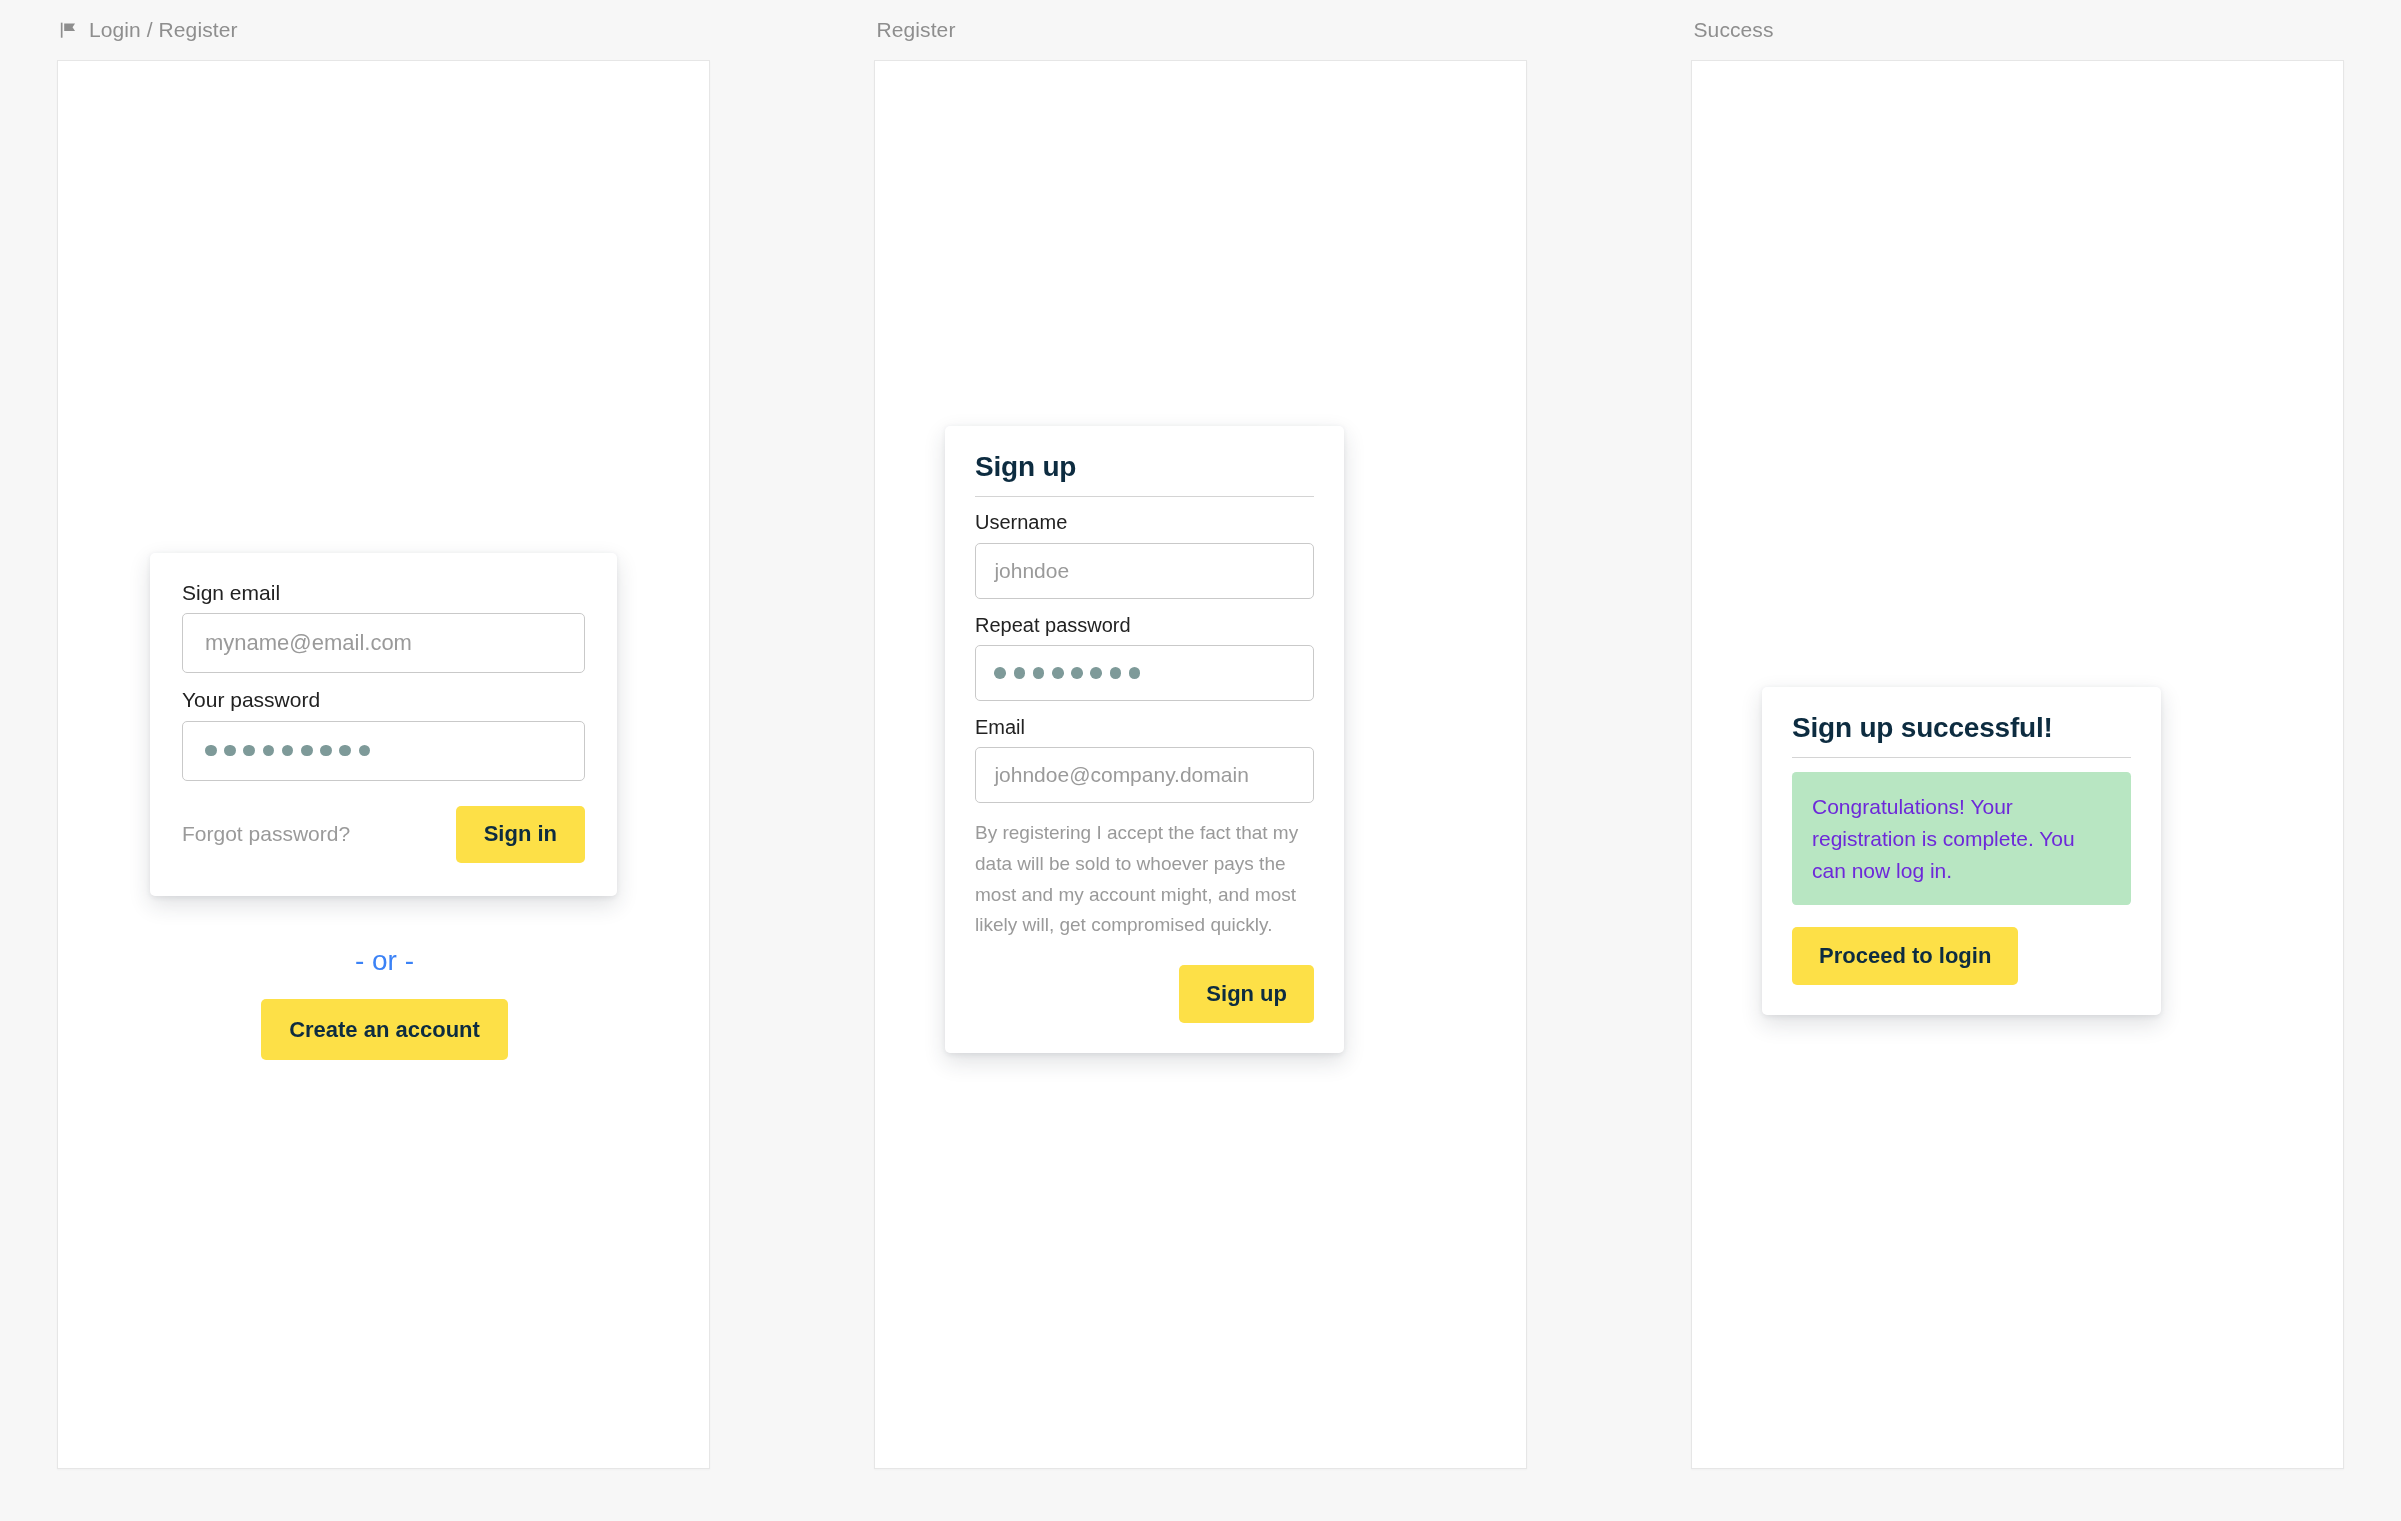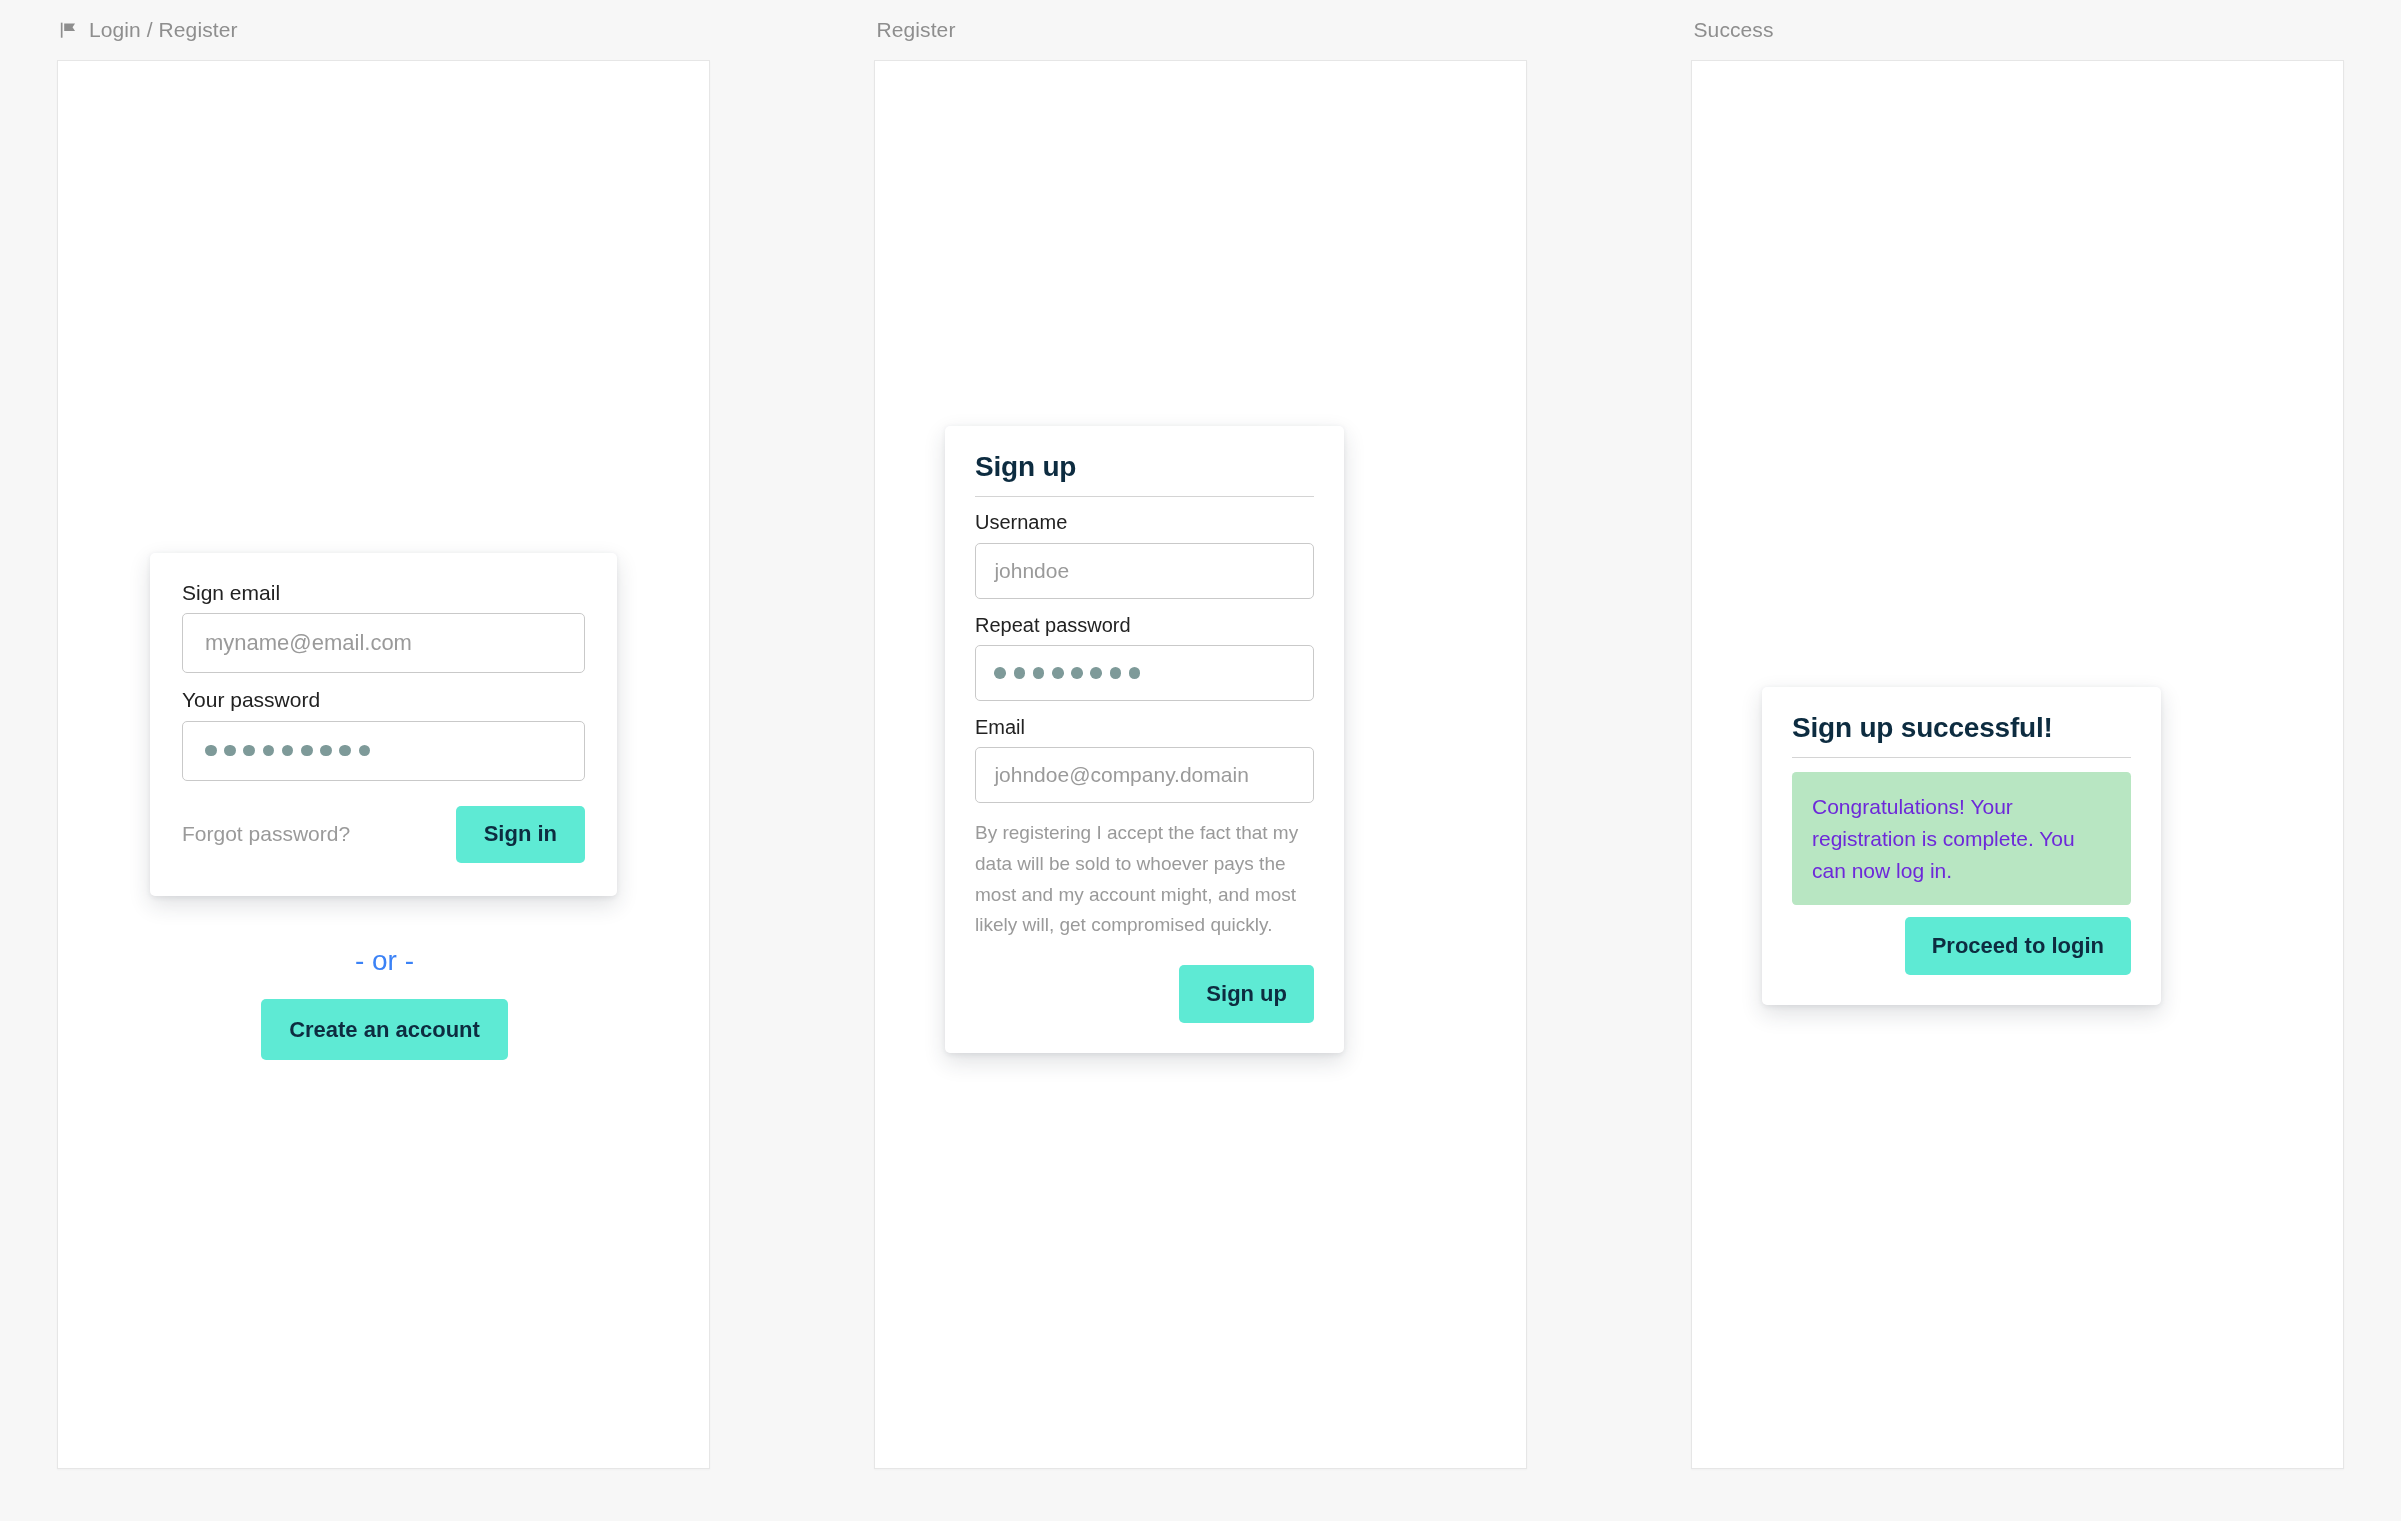--- a/index.html
+++ b/index.html
@@ -125,21 +125,21 @@
   .muted-link {
     font-size: 21px;
     color: #9a9a9a;
     cursor: pointer;
     white-space: nowrap;
   }
 
   .btn {
     border: none;
     border-radius: 5px;
-    background: #5eead4;
+    background: #fde047;
     color: #0d2c40;
     font-family: "Liberation Sans", sans-serif;
     font-weight: bold;
     cursor: pointer;
     white-space: nowrap;
     display: inline-flex;
     align-items: center;
     justify-content: center;
   }
   .btn-signin {
@@ -227,22 +227,21 @@
     background: #b8e6c2;
     color: #6d28d9;
     border-radius: 4.2px;
     padding: 18.4px 20px;
     font-size: 21px;
     line-height: 1.52;
   }
 
   .success-actions {
     display: flex;
-    justify-content: flex-end;
-    margin-top: 12px;
+    margin-top: 22px;
   }
   .btn-proceed {
     height: 58px;
     padding: 0 27px;
     font-size: 22px;
   }
 </style>
 </head>
 <body>
 

